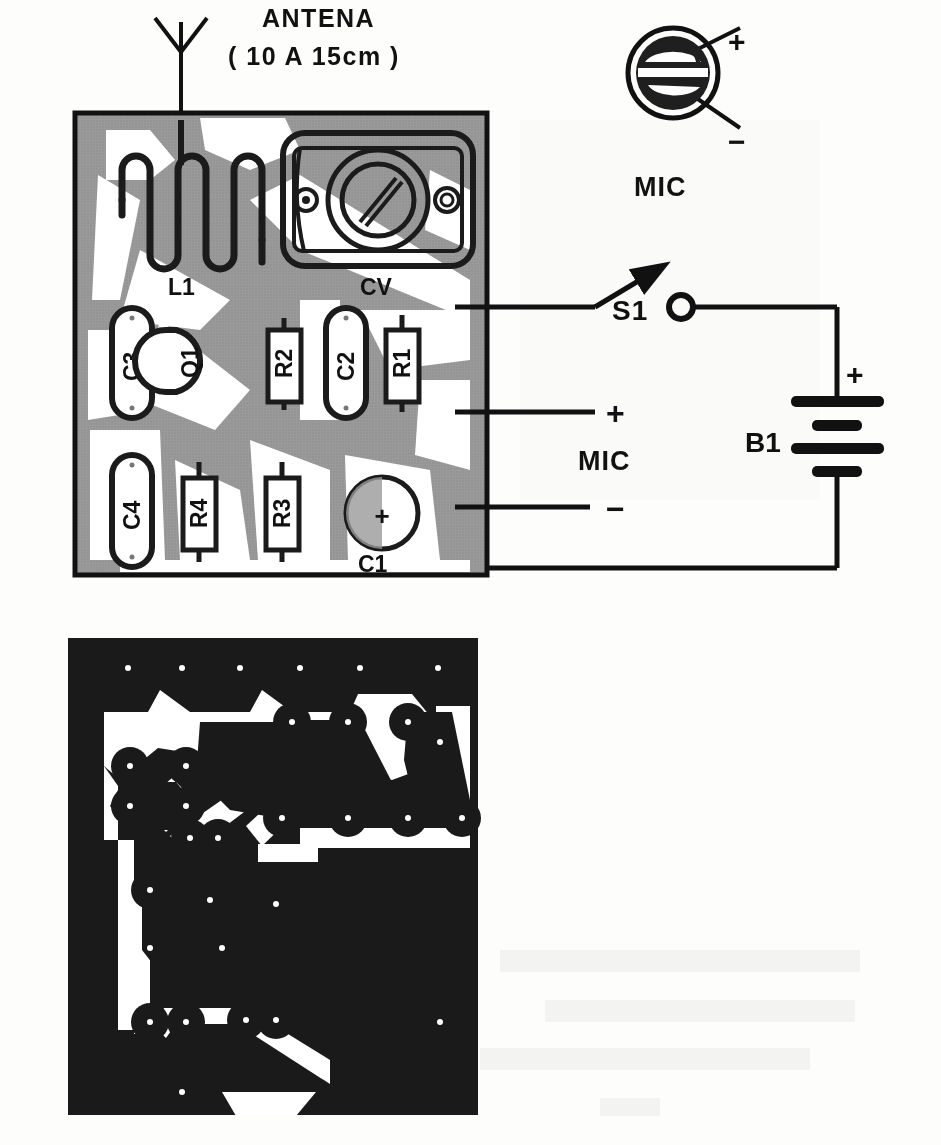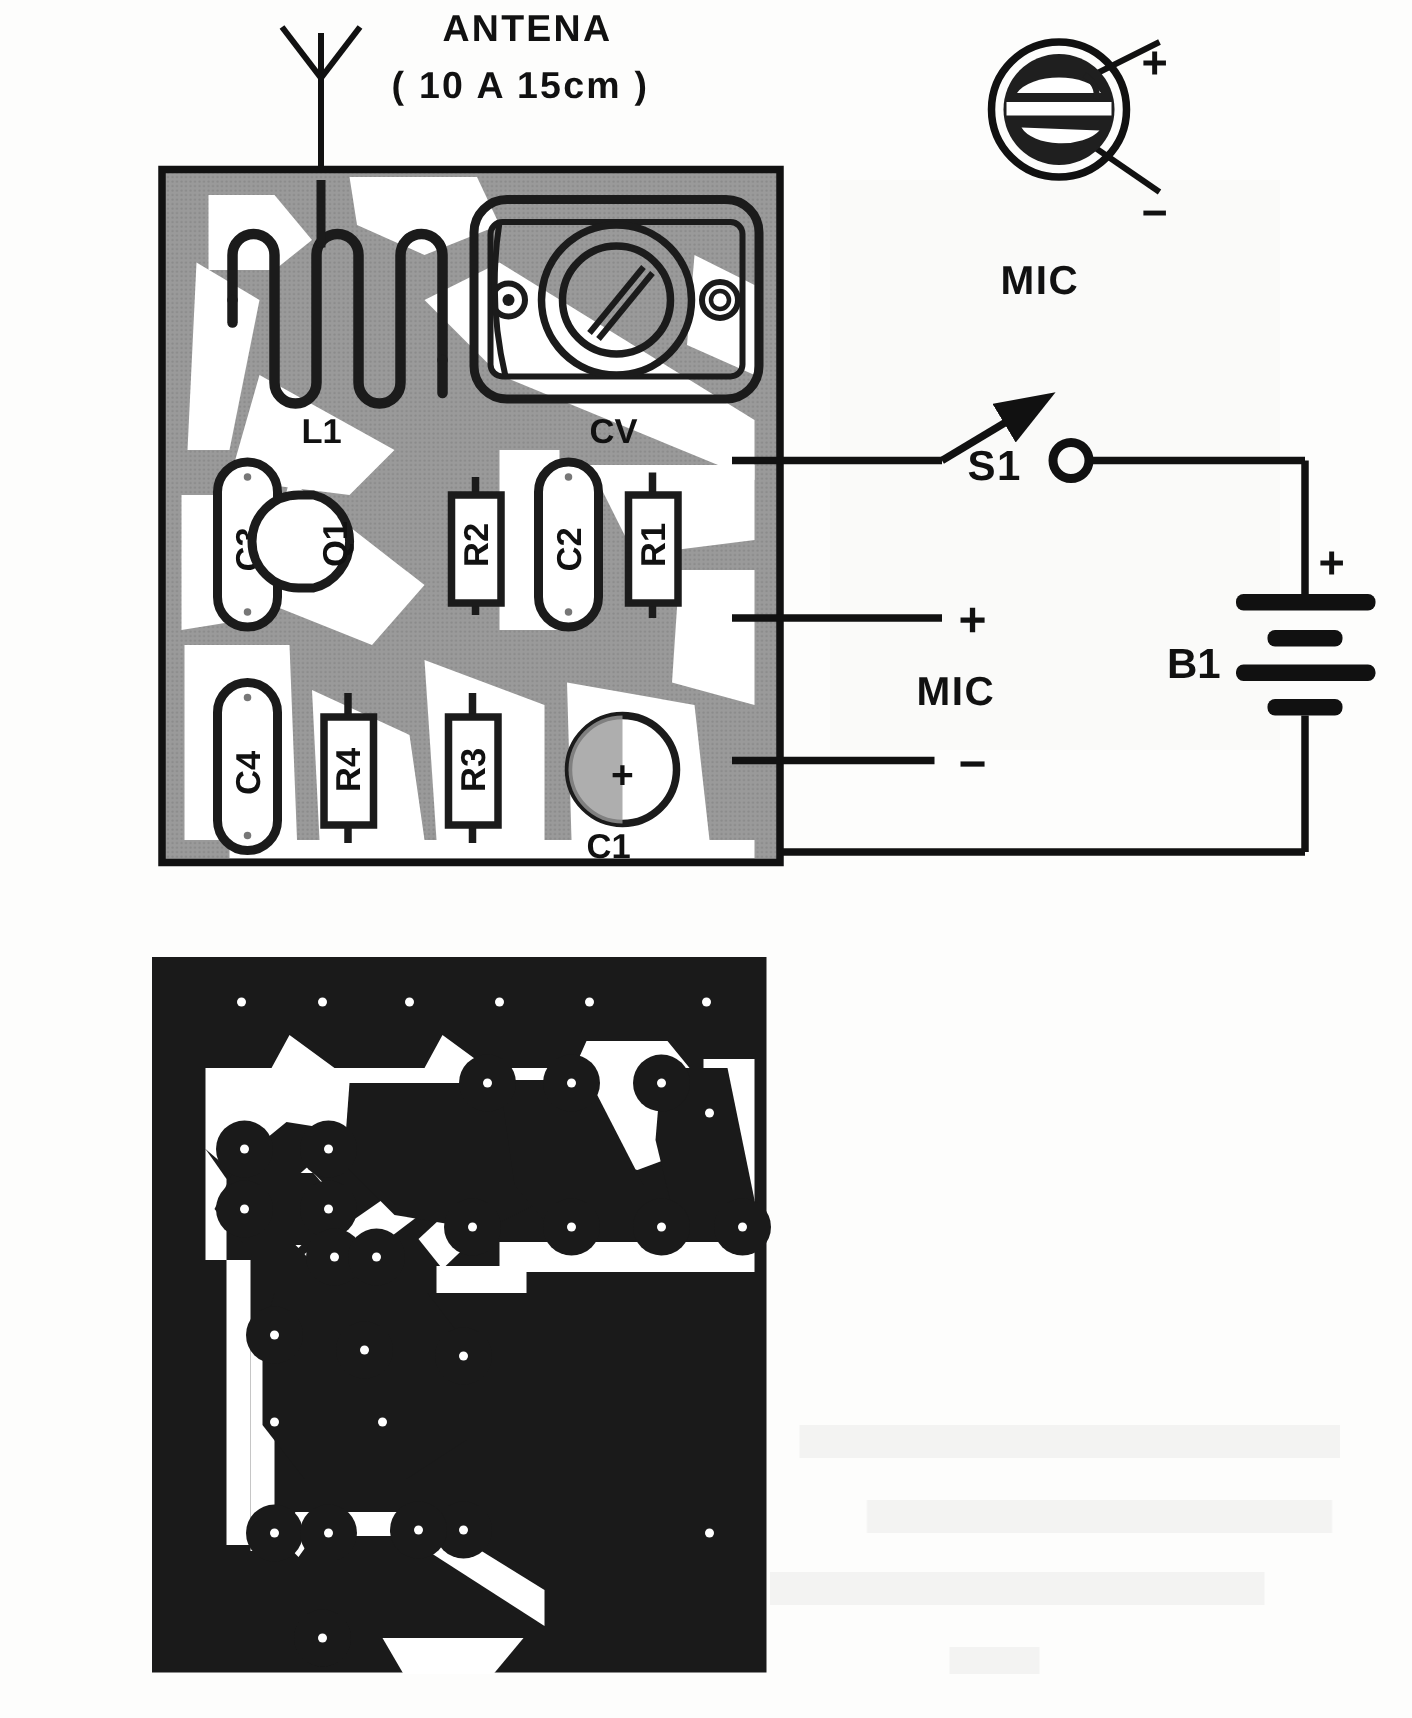--- a/index.html
+++ b/index.html
@@ -1,21 +1,21 @@
 <!DOCTYPE html>
 <html><head>
 <meta charset="utf-8">
 <title>Transmitter assembly diagram</title>
 <style>
   html,body{margin:0;padding:0;background:#fff;}
   body{
     width:941px;height:1145px;position:relative;overflow:hidden;
     font-family:"Liberation Sans",sans-serif;background:#fdfdfc;
   }
-  #stage{position:absolute;inset:0;margin-left:33px;}
+  #stage{position:absolute;inset:0;}
   svg{position:absolute;top:0;left:0;}
   .lbl{
     font-family:"Liberation Sans",sans-serif;
     font-weight:bold;fill:#111;
   }
 </style>
 </head>
 <body>
 
 <div id="stage">

